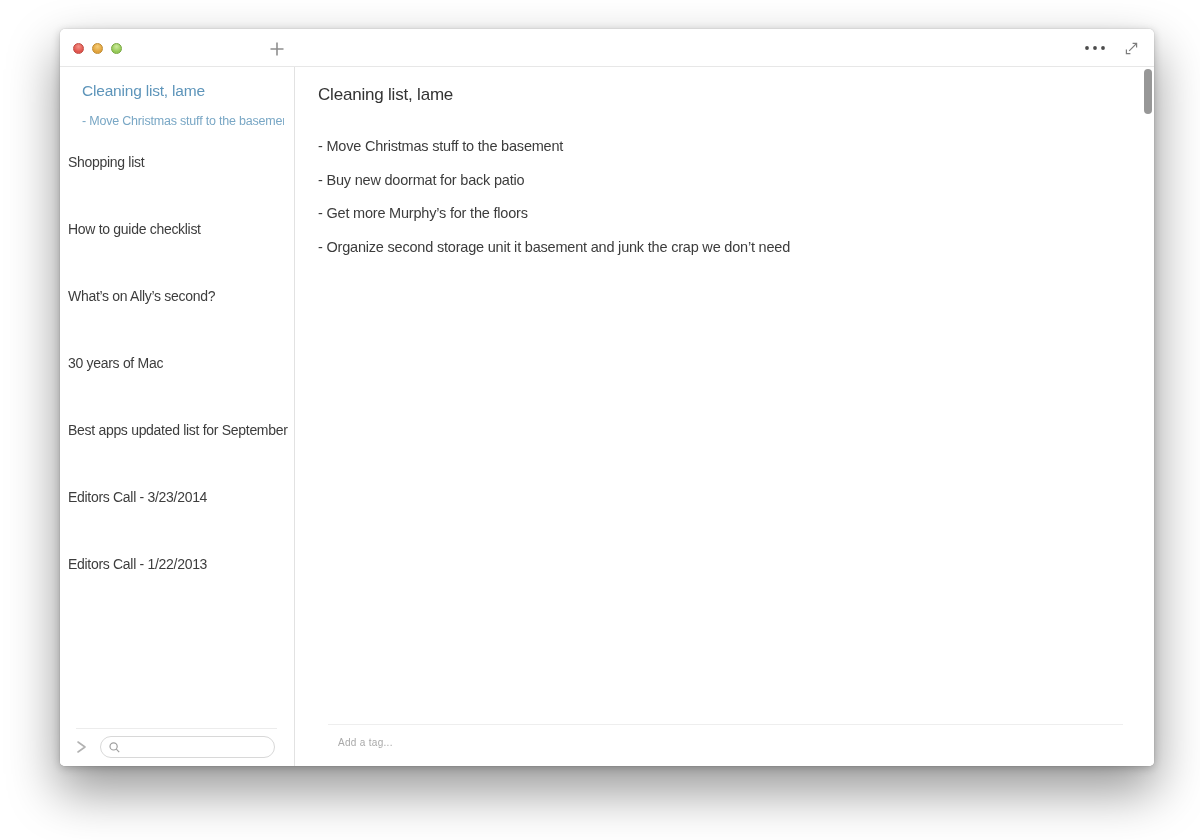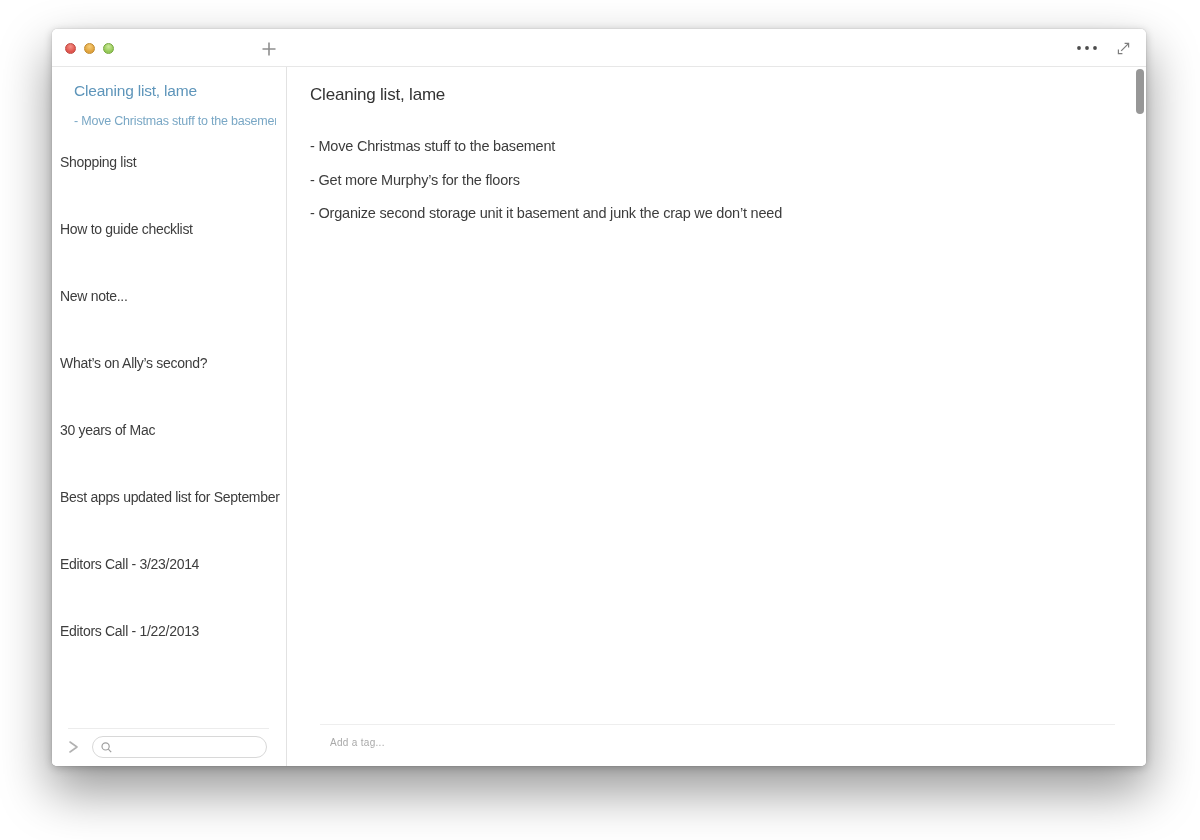--- a/index.html
+++ b/index.html
@@ -2,21 +2,21 @@
 <html><head>
 <meta charset="utf-8">
 <style>
   * { margin: 0; padding: 0; box-sizing: border-box; }
   html, body {
     width: 1200px; height: 840px;
     background: #ffffff;
     font-family: "Liberation Sans", "DejaVu Sans", sans-serif;
     overflow: hidden;
   }
-  .stage { position: relative; width: 1062px; height: 840px; }
+  .stage { position: relative; width: 1062px; height: 840px; margin-left: 8px; }
 
   .window {
     position: absolute; left: 52px; top: 29px;
     width: 1094px; height: 737px;
     background: #ffffff;
     border-radius: 5px;
     box-shadow: 0 0 1px rgba(0,0,0,0.35),
                 0 2px 8px rgba(0,0,0,0.22),
                 0 24px 50px 2px rgba(0,0,0,0.40);
     display: flex; flex-direction: column;
@@ -180,21 +180,20 @@
 
     <div class="app-body">
 
       <div class="sidebar">
         <div class="note-item-selected">
           <span class="nt">Cleaning list, lame</span>
           <span class="np">- Move Christmas stuff to the basement</span>
         </div>
         <div class="note-item">Shopping list</div>
         <div class="note-item">How to guide checklist</div>
-        <div class="note-item">New note...</div>
         <div class="note-item">What’s on Ally’s second?</div>
         <div class="note-item">30 years of Mac</div>
         <div class="note-item">Best apps updated list for September</div>
         <div class="note-item">Editors Call - 3/23/2014</div>
         <div class="note-item">Editors Call - 1/22/2013</div>
 
         <div class="sidebar-footer">
           <div class="footer-divider"></div>
           <div class="collapse-btn">
             <svg width="14" height="16" viewBox="0 0 14 16">
@@ -209,20 +208,21 @@
             <input type="text" placeholder="" style="">
           </div>
         </div>
       </div>
 
       <div class="main">
         <div class="note-editor">
           <div class="note-title">Cleaning list, lame</div>
           <div class="note-body">
             <div class="note-line">- Move Christmas stuff to the basement</div>
+            <div class="note-line">- Buy new doormat for back patio</div>
             <div class="note-line">- Get more Murphy’s for the floors</div>
             <div class="note-line">- Organize second storage unit it basement and junk the crap we don’t need</div>
           </div>
         </div>
 
         <div class="scroll-thumb"></div>
 
         <div class="tag-bar">
           <div class="tag-divider"></div>
           <input type="text" placeholder="Add a tag..." style="">

